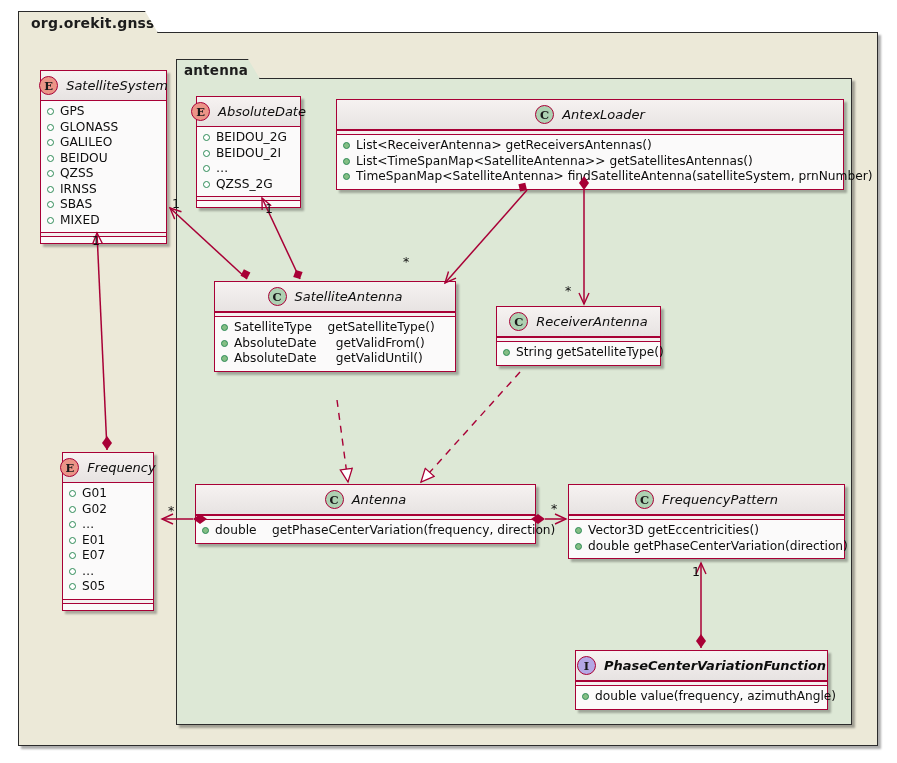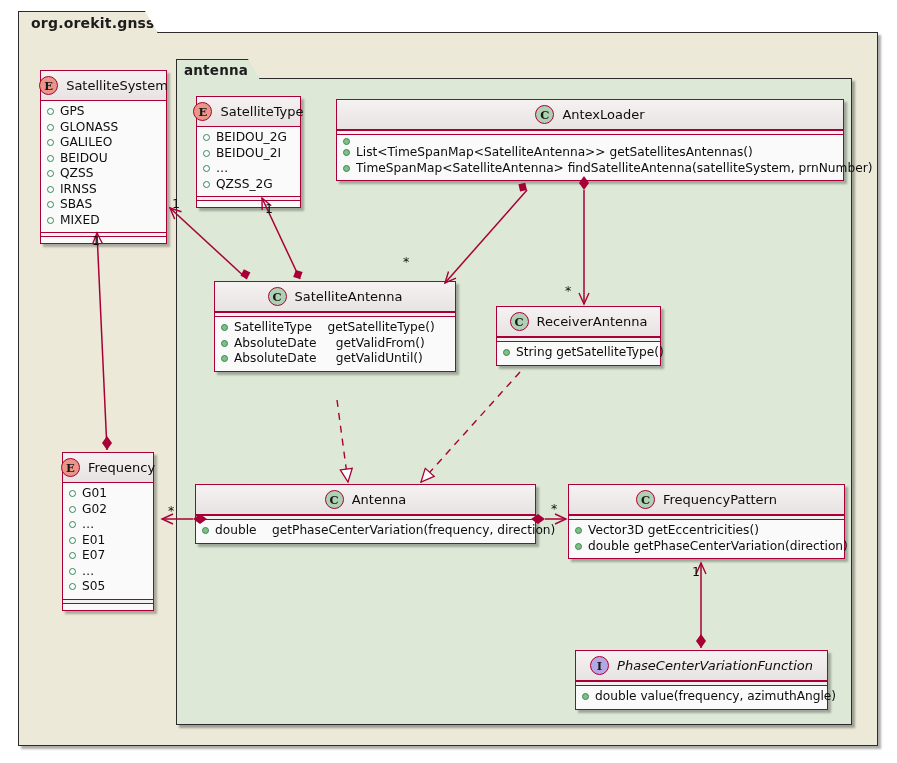--- a/index.html
+++ b/index.html
@@ -83,22 +83,22 @@
     display: flex;
     align-items: center;
     justify-content: center;
     color: #1a1a1a;
     flex: 0 0 auto;
     font-family: "DejaVu Serif", serif;
   }
   .badge-e { background: #EB9487; }
   .badge-c { background: #ADD1B2; }
   .badge-i { background: #B4A7E5; }
-  .title-text { white-space: nowrap; }
-  .title-text.italic { font-style: italic; }
+  .title-text { white-space: nowrap; font-style: italic; }
+  .title-text.italic { font-style: italic; font-weight: bold; }
 
   .sep {
     height: 3px;
     border-top: 1.3px solid #A80036;
     border-bottom: 1.3px solid #A80036;
     background: #F4F0EF;
     box-sizing: content-box;
   }
   .node-body {
     padding: 3px 6px 4px 6px;
@@ -170,40 +170,40 @@
       <div class="member"><span class="dot dot-field"></span><span>SBAS</span></div>
       <div class="member"><span class="dot dot-field"></span><span>MIXED</span></div>
     </div>
     <div class="sep"></div>
     <div class="node-body empty"></div>
   </div>
 
   <div class="node" style="left:196px; top:96px; width:105px;">
     <div class="node-title">
       <span class="badge badge-e">E</span>
-      <span class="title-text">SatelliteType</span>
+      <span class="title-text">AbsoluteDate</span>
     </div>
     <div class="node-body">
       <div class="member"><span class="dot dot-field"></span><span>BEIDOU_2G</span></div>
       <div class="member"><span class="dot dot-field"></span><span>BEIDOU_2I</span></div>
       <div class="member"><span class="dot dot-field"></span><span>…</span></div>
       <div class="member"><span class="dot dot-field"></span><span>QZSS_2G</span></div>
     </div>
     <div class="sep"></div>
     <div class="node-body empty"></div>
   </div>
 
   <div class="node" style="left:336px; top:99px; width:508px;">
     <div class="node-title">
       <span class="badge badge-c">C</span>
       <span class="title-text">AntexLoader</span>
     </div>
     <div class="sep"></div>
     <div class="node-body">
-      <div class="member"><span class="dot dot-method"></span></div>
+      <div class="member"><span class="dot dot-method"></span><span>List&lt;ReceiverAntenna&gt; getReceiversAntennas()</span></div>
       <div class="member"><span class="dot dot-method"></span><span>List&lt;TimeSpanMap&lt;SatelliteAntenna&gt;&gt; getSatellitesAntennas()</span></div>
       <div class="member"><span class="dot dot-method"></span><span>TimeSpanMap&lt;SatelliteAntenna&gt; findSatelliteAntenna(satelliteSystem, prnNumber)</span></div>
     </div>
   </div>
 
   <div class="node" style="left:214px; top:281px; width:242px;">
     <div class="node-title">
       <span class="badge badge-c">C</span>
       <span class="title-text">SatelliteAntenna</span>
     </div>

